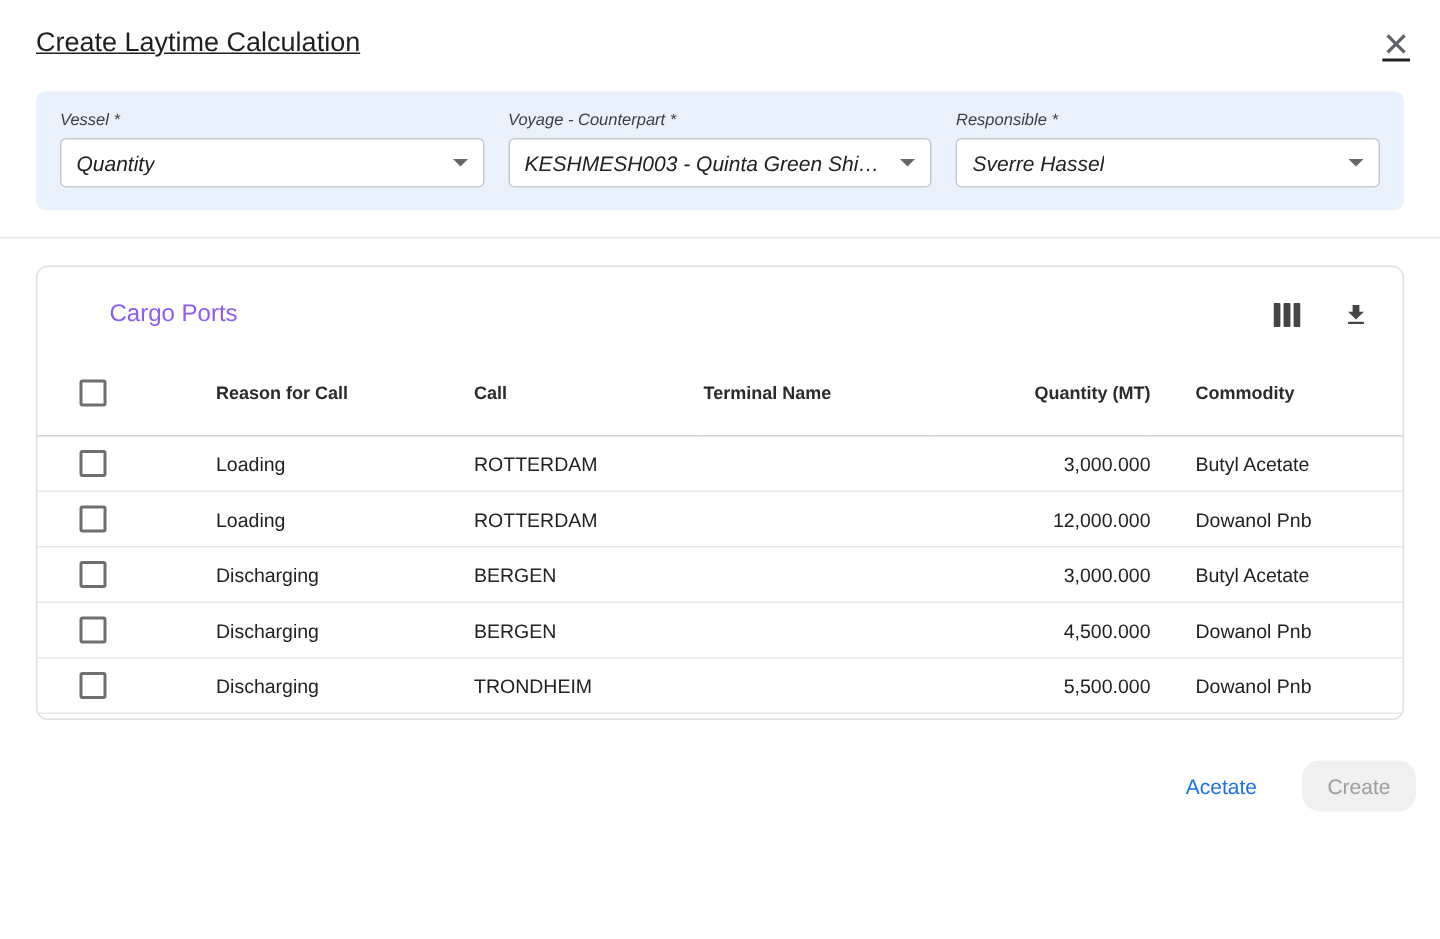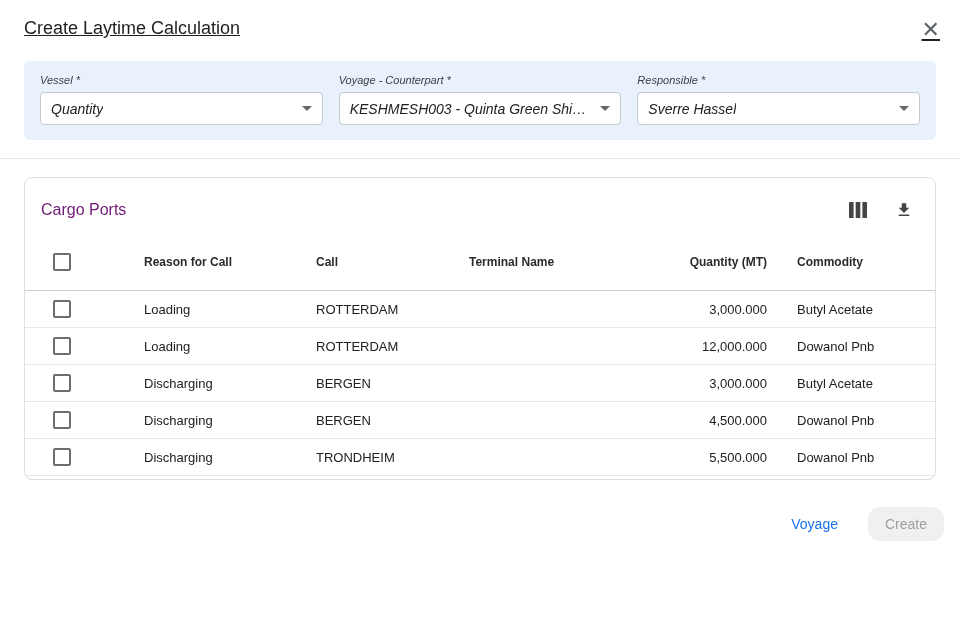--- a/index.html
+++ b/index.html
@@ -62,21 +62,21 @@
     margin: 18px 24px 0;
     border: 1px solid #e0e0e0;
     border-radius: 8px;
     padding-bottom: 3px;
     overflow: hidden;
   }
   .card-header {
     display: flex; justify-content: space-between; align-items: center;
     padding: 19px 18px 8px 16px;
   }
-  .card-title { font-size: 16px; font-weight: 400; color: #701a75; }
+  .card-title { font-size: 16px; font-weight: 400; color: #8b5cf6; margin-left: 32px; }
   .card-actions { display: flex; align-items: center; }
   .icon-btn {
     background: none; border: none; cursor: pointer;
     padding: 4px; margin-left: 20px; line-height: 0;
   }
 
   
   table { width: 100%; border-collapse: collapse; table-layout: fixed; }
   thead th {
     font-size: 12px; font-weight: 700; color: #2b2b2b;
@@ -228,17 +228,17 @@
           <td>TRONDHEIM</td>
           <td></td>
           <td class="qty">5,500.000</td>
           <td class="commodity">Dowanol Pnb</td>
         </tr>
       </tbody>
     </table>
   </div>
 
   <div class="dialog-footer">
-    <button class="cancel-btn">Voyage</button>
+    <button class="cancel-btn">Acetate</button>
     <button class="create-btn" disabled="">Create</button>
   </div>
 
 </div>
 
 </body></html>

